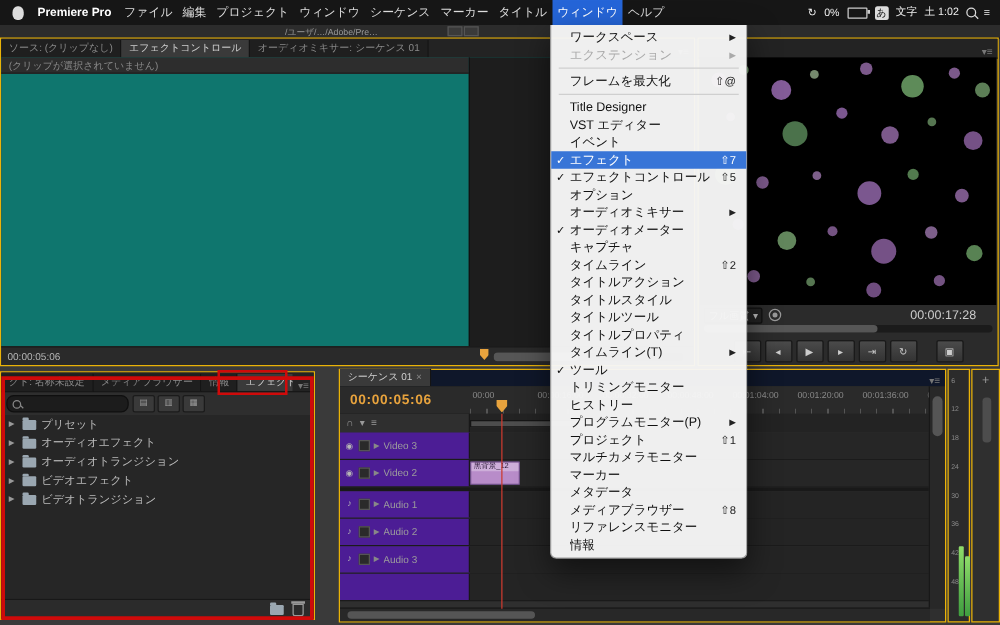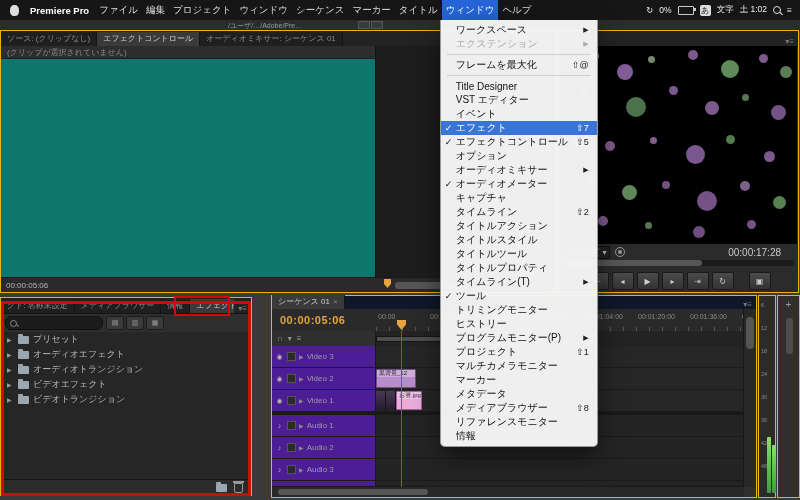--- a/index.html
+++ b/index.html
@@ -549,37 +549,20 @@
             <span class="tbox"></span>
             <span class="twirl2">▶</span>
             <span class="tname">Video 2</span>
           </div>
           <div class="tlane">
             <div class="clip v2clip">
               <span class="cliplabel">黒背景_12</span>
             </div>
           </div>
         </div>
-        <div class="trow">
-          <div class="thead">
-            <span class="ticon">◉</span>
-            <span class="tbox"></span>
-            <span class="twirl2">▶</span>
-            <span class="tname">Video 1</span>
-          </div>
-          <div class="tlane">
-            <div class="v1thumbs">
-              <span class="thumbimg"></span>
-              <span class="thumbimg"></span>
-            </div>
-            <div class="clip pinkclip">
-              <span class="cliplabel">お昼.jpg</span>
-            </div>
-          </div>
-        </div>
         <div class="tsep"></div>
         <div class="trow">
           <div class="thead">
             <span class="ticon">♪</span>
             <span class="tbox"></span>
             <span class="twirl2">▶</span>
             <span class="tname">Audio 1</span>
           </div>
           <div class="tlane audio"></div>
         </div>

